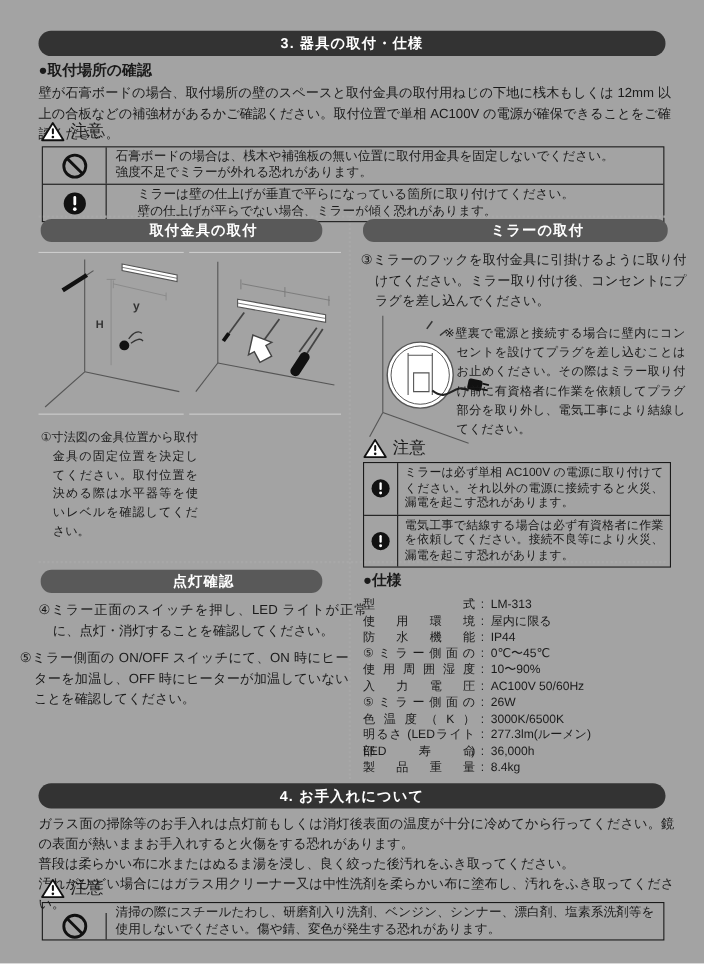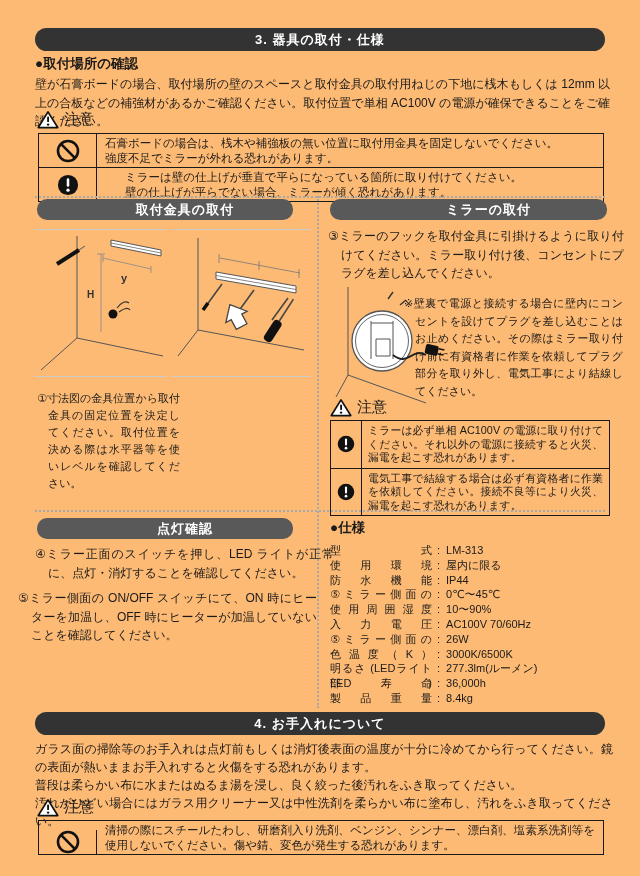--- a/index.html
+++ b/index.html
@@ -1,17 +1,17 @@
 <!DOCTYPE html>
 <html><head>
 <meta charset="utf-8">
 <style>
   html,body{margin:0;padding:0;background:#fff;}
   #page{
-    position:relative;width:640px;height:876px;background:#fdba74;
+    position:relative;width:640px;height:876px;background:#a3a3a3;
     font-family:"Liberation Sans","DejaVu Sans",sans-serif;color:#1a1a1a;
     overflow:hidden;
   }
   .abs{position:absolute;}
   .bar-main{
     background:#333333;color:#ffffff;font-weight:bold;font-size:13px;
     text-align:center;border-radius:12px;height:23px;line-height:23px;letter-spacing:1px;
   }
   .bar-sub{
     background:#595959;color:#ffffff;font-weight:bold;font-size:13px;
@@ -53,21 +53,21 @@
       <svg width="22" height="19" viewBox="0 0 26 22">
         <path d="M13 2 L24.5 20.5 H1.5 Z" fill="#fff" stroke="#111" stroke-width="2" stroke-linejoin="round"></path>
         <rect x="12" y="7.5" width="2.2" height="6.5" rx="1" fill="#111"></rect>
         <circle cx="13.1" cy="17" r="1.4" fill="#111"></circle>
       </svg>
     </span>
     <span>注意</span>
   </div>
 
   <div class="abs wtable" style="left:38px;top:133px;width:564px;">
-    <div class="wrow" style="min-height:31px;">
+    <div class="wrow" style="min-height:31px;font-family:Liberation Mono, monospace;">
       <div class="wicon">
         <svg width="24" height="24" viewBox="0 0 24 24">
           <circle cx="12" cy="12" r="10" fill="none" stroke="#111" stroke-width="2.6"></circle>
           <line x1="5.2" y1="5.2" x2="18.8" y2="18.8" stroke="#111" stroke-width="2.6"></line>
         </svg>
       </div>
       <div class="wtext">石膏ボードの場合は、桟木や補強板の無い位置に取付用金具を固定しないでください。
 強度不足でミラーが外れる恐れがあります。</div>
     </div>
     <div class="wrow" style="min-height:31px;gap:20px;">
@@ -248,21 +248,21 @@
         <span class="spec-value">0℃〜45℃</span>
     </div>
     <div class="spec-row">
       <span class="spec-label">使用周囲湿度</span>
         <span class="spec-colon">:</span>
         <span class="spec-value">10〜90%</span>
     </div>
     <div class="spec-row">
       <span class="spec-label">入力電圧</span>
         <span class="spec-colon">:</span>
-        <span class="spec-value">AC100V 70/60Hz</span>
+        <span class="spec-value">AC100V 50/60Hz</span>
     </div>
     <div class="spec-row">
       <span class="spec-label">⑤ミラー側面の</span>
         <span class="spec-colon">:</span>
         <span class="spec-value">26W</span>
     </div>
     <div class="spec-row">
       <span class="spec-label">色温度（K）</span>
         <span class="spec-colon">:</span>
         <span class="spec-value">3000K/6500K</span>

